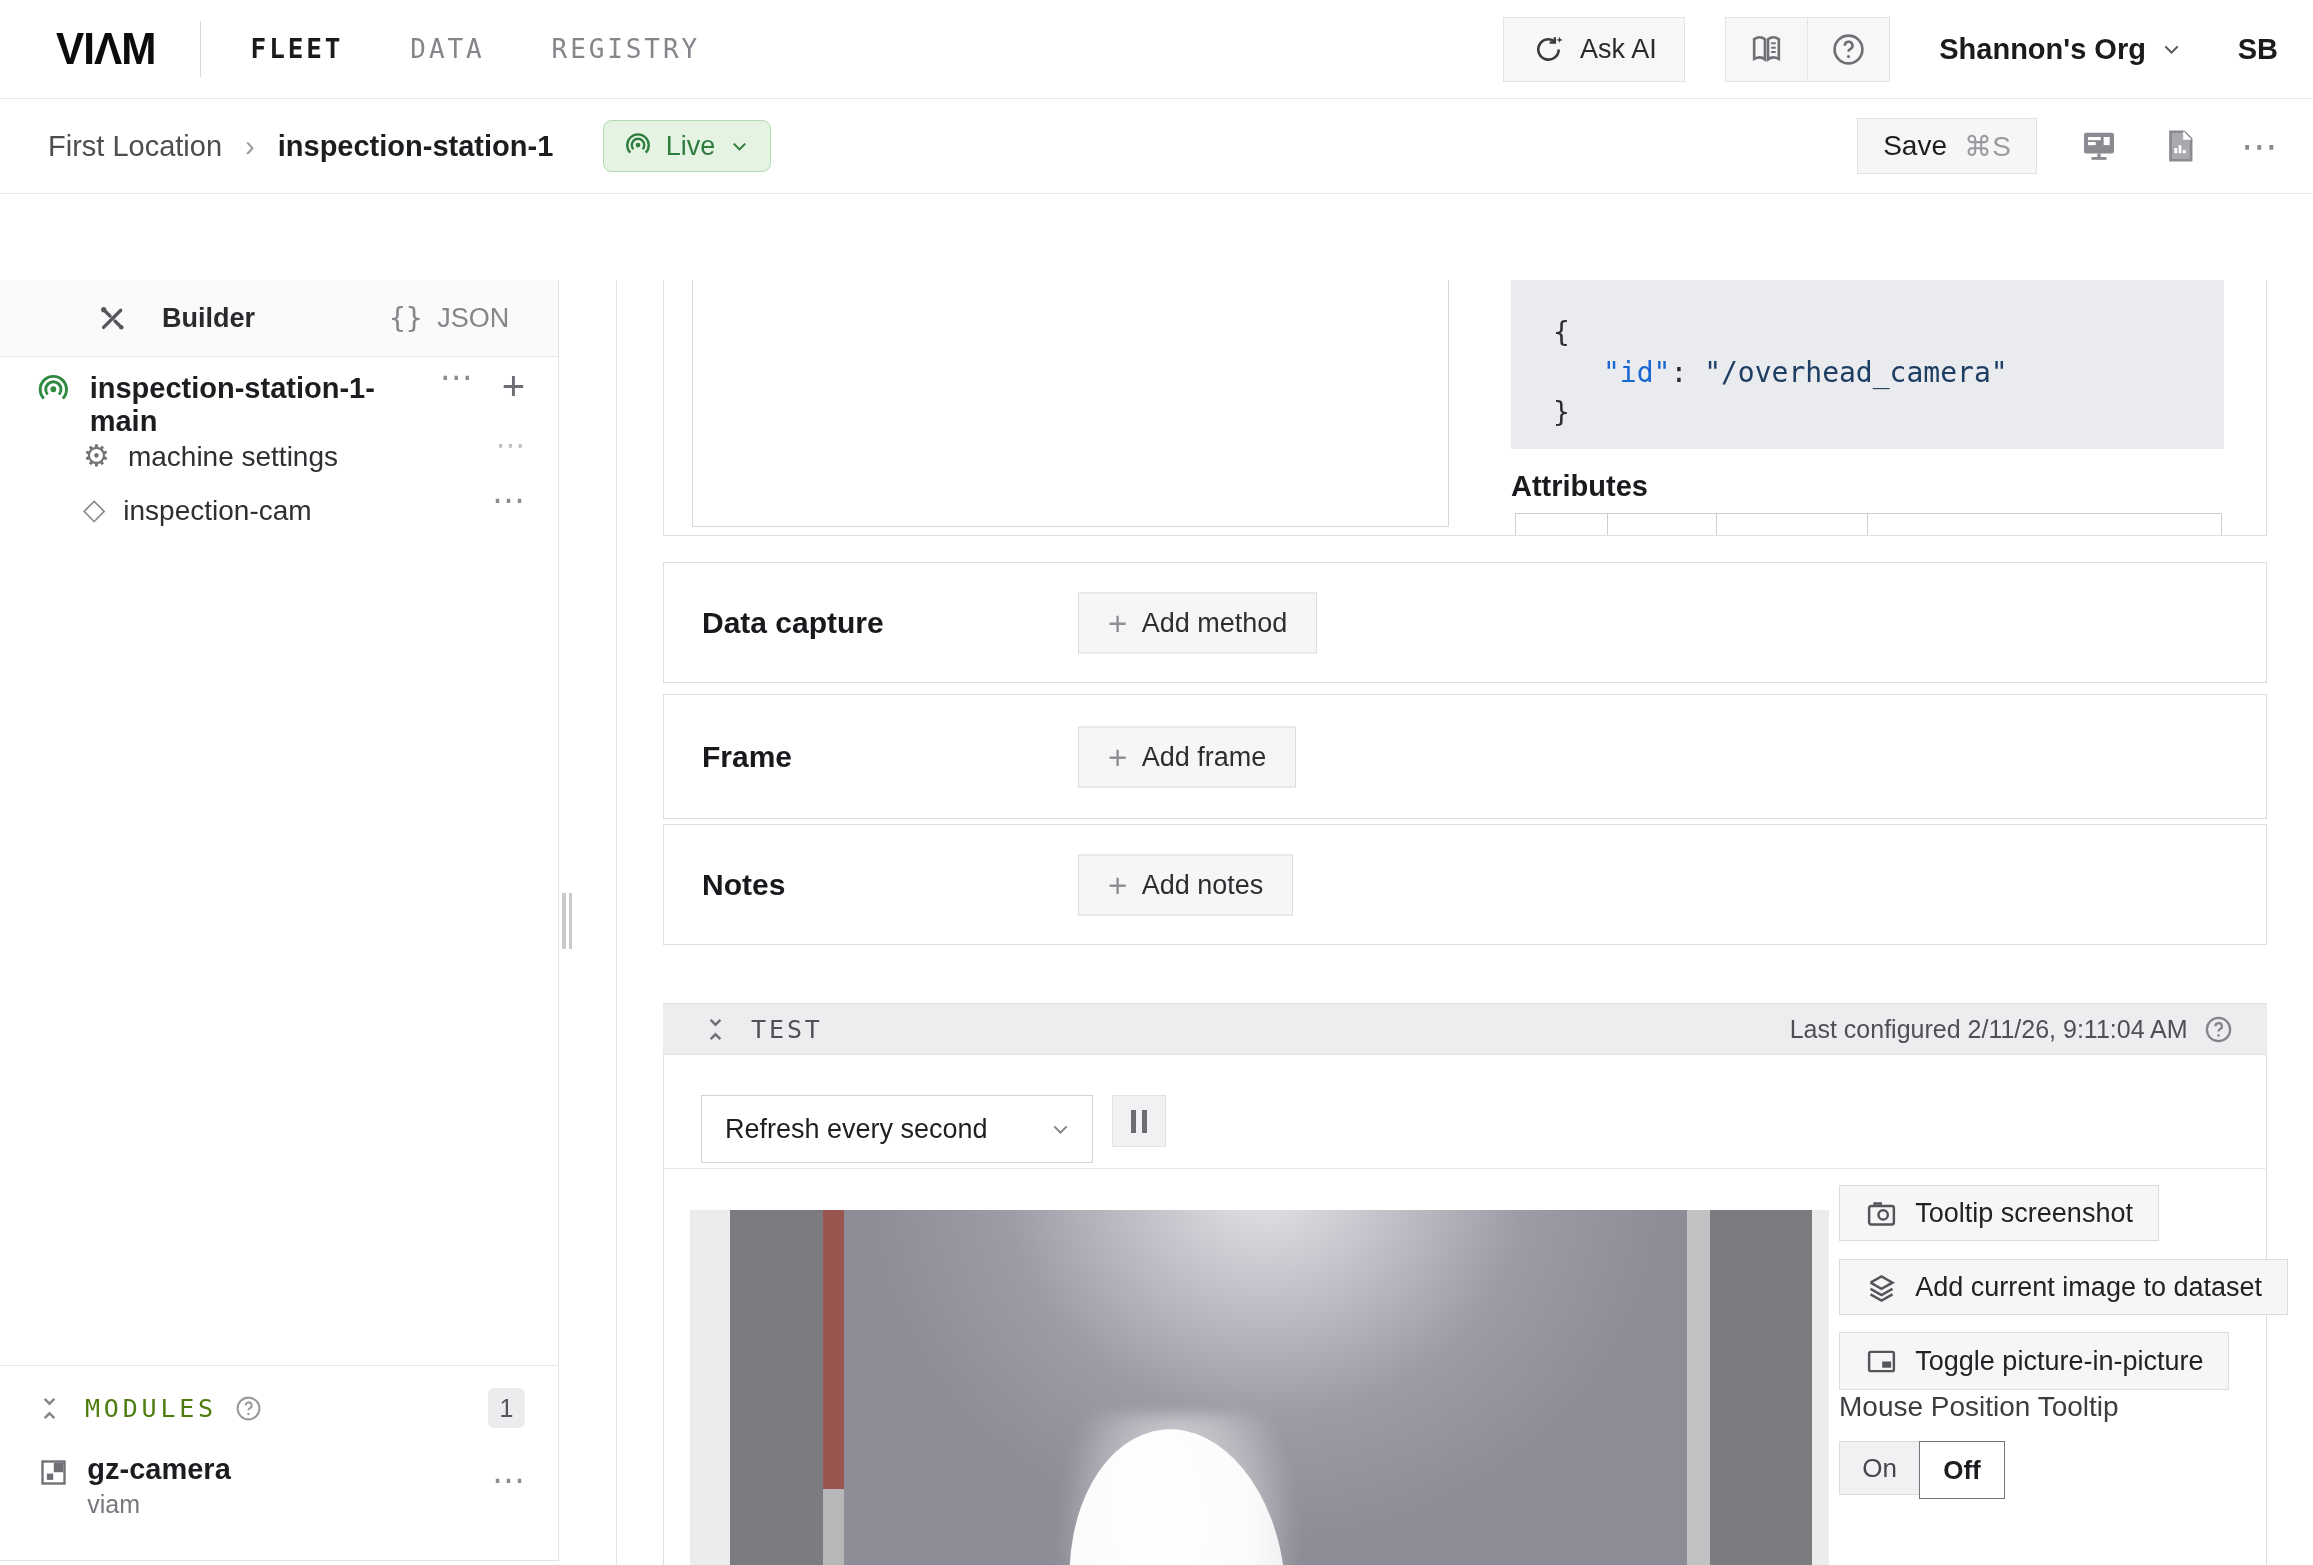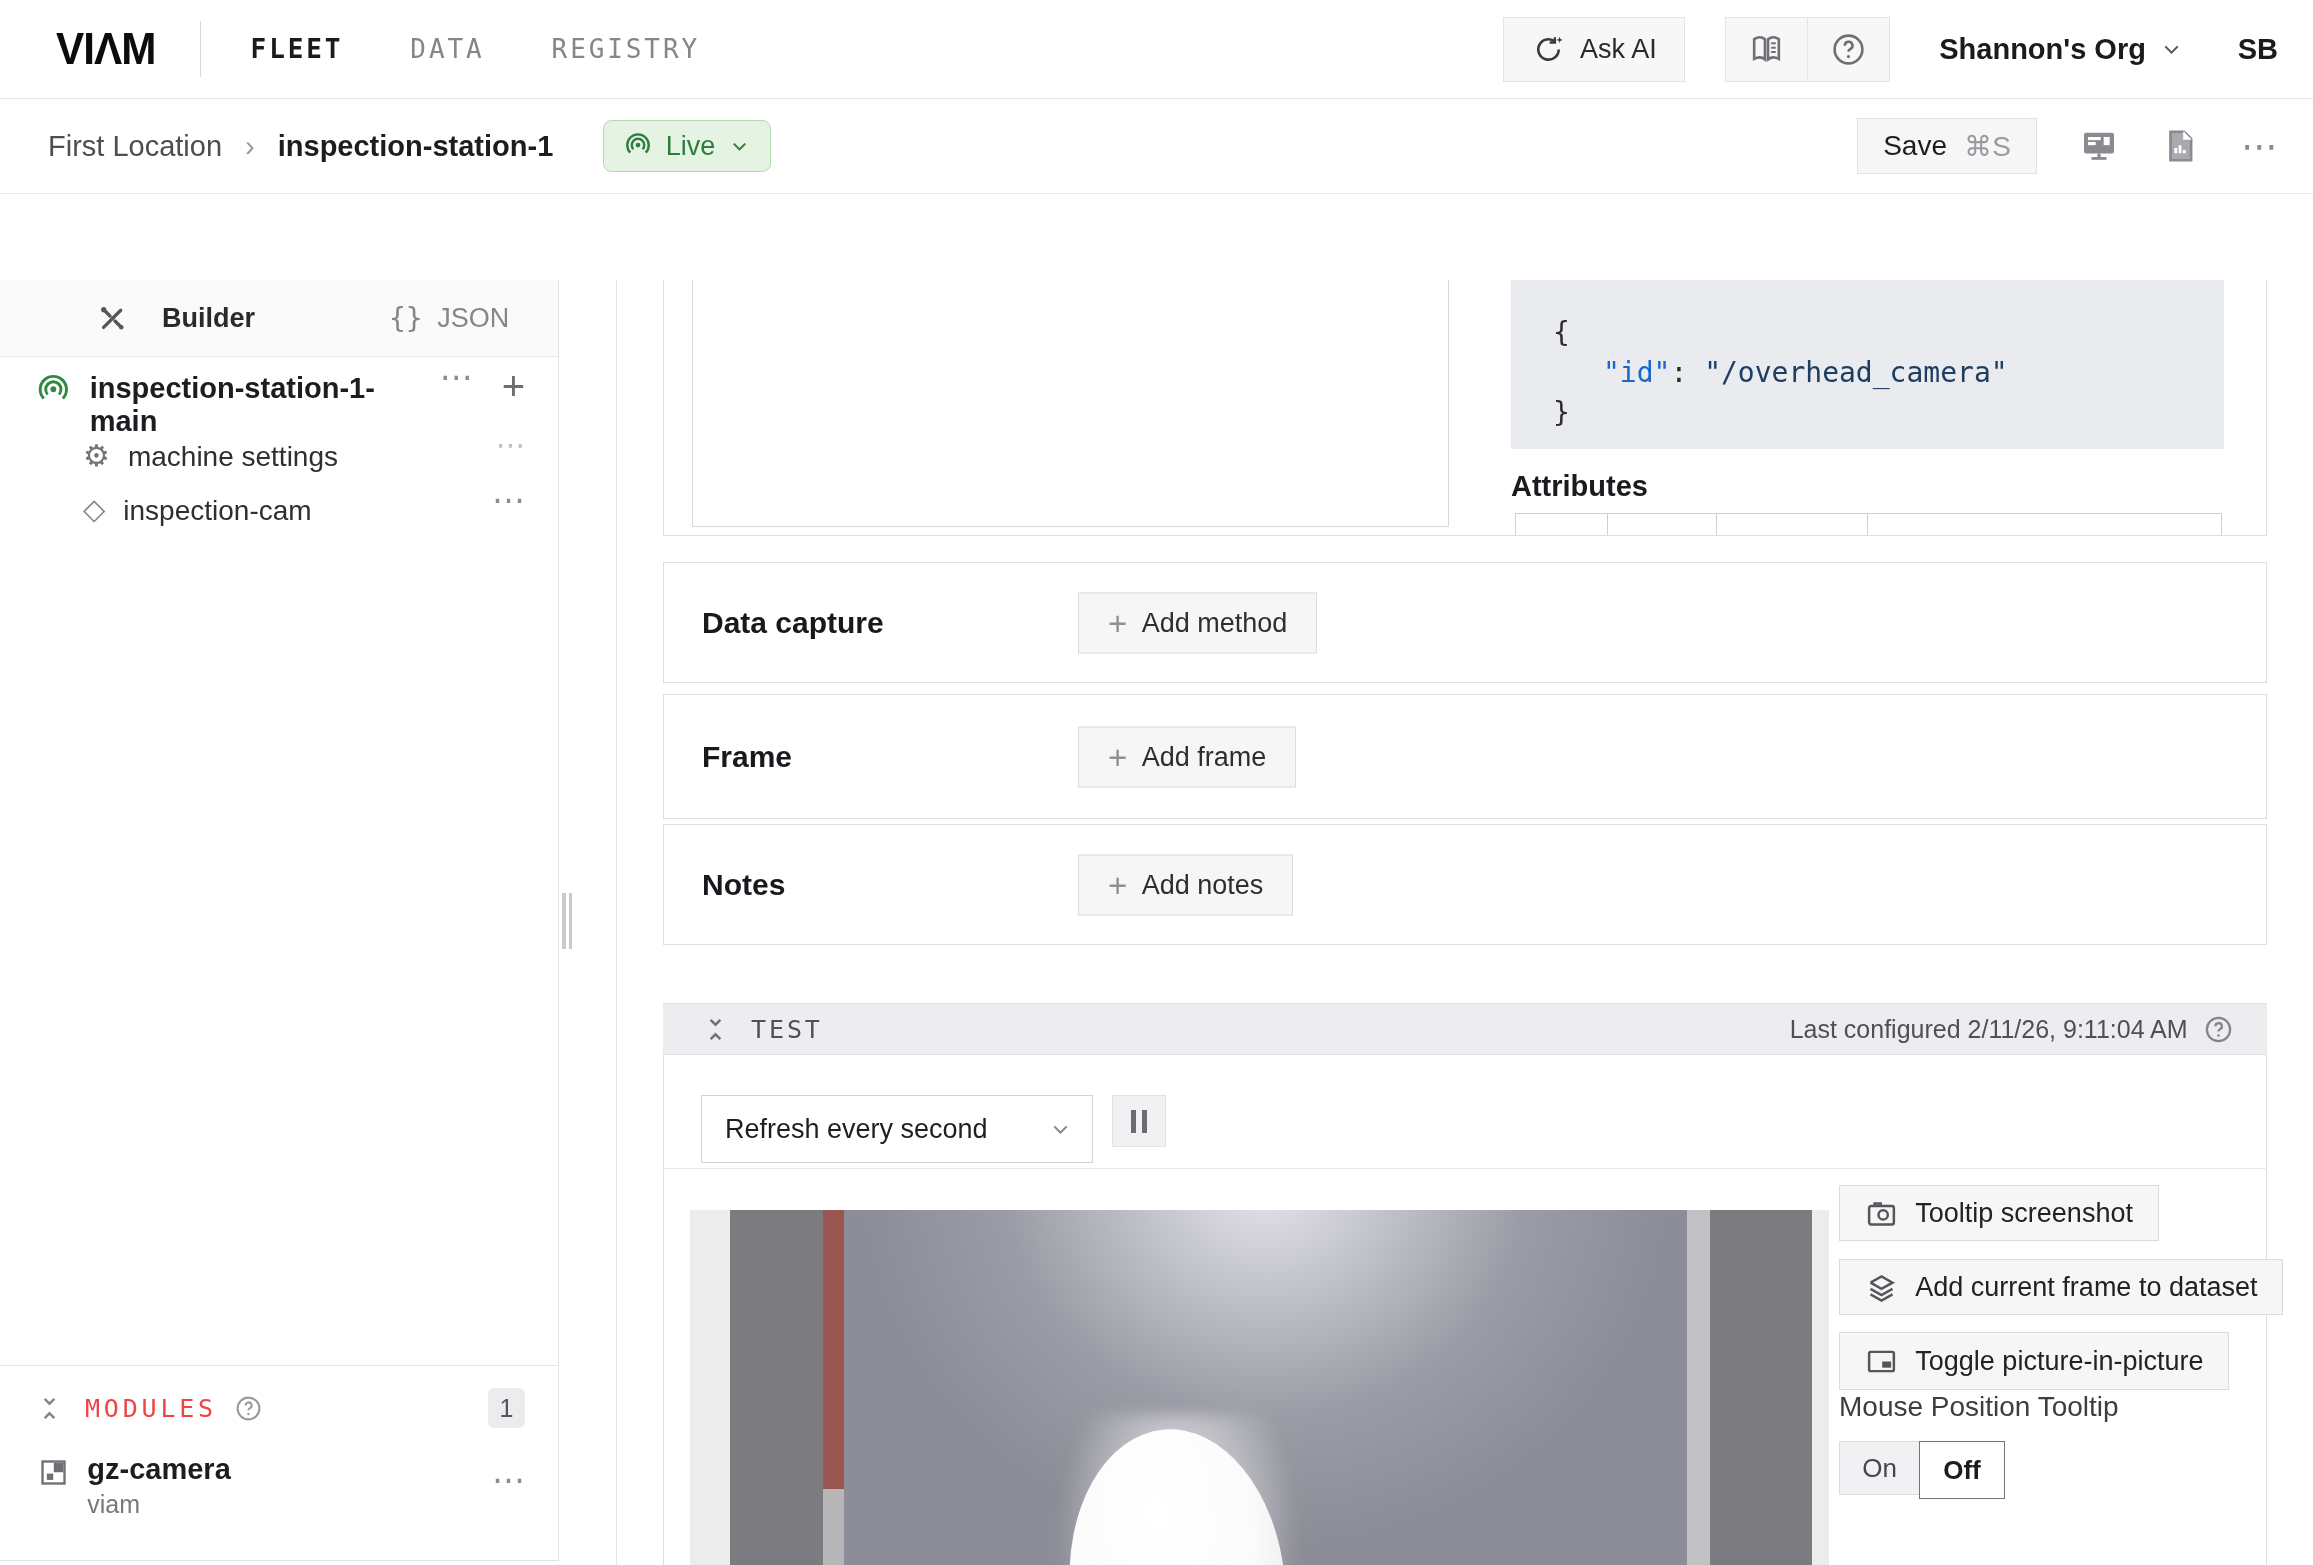--- a/index.html
+++ b/index.html
@@ -50,21 +50,21 @@
   .json-braces{font-size:28px;color:#85858b;}
   .tree-row{position:absolute;left:0;width:100%;display:flex;align-items:flex-start;box-sizing:border-box;cursor:pointer;}
   .tree-root-label{font-size:29px;font-weight:700;color:#1d1d21;margin-left:18px;}
   .tree-child-label{font-size:28px;color:#2e2e33;margin-left:18px;}
   .row-dots{font-size:33px;color:#8b8b91;line-height:9.6px;cursor:pointer;}
   .row-dots.light{color:#bdbdc3;font-size:29px;}
   .row-plus{font-size:40px;font-weight:300;color:#6d6d73;line-height:29px;cursor:pointer;}
   .glyph-icon{line-height:1;}
   .modules-sep{position:absolute;left:0;top:1085px;width:100%;border-top:1px solid #e7e7e9;}
   .modules-head{position:absolute;left:0;top:1101px;width:100%;height:54px;display:flex;align-items:center;box-sizing:border-box;padding:0 33px 0 35px;}
-  .modules-title{font-size:25px;letter-spacing:3.8px;color:#ef4444;margin-left:21px;}
+  .modules-title{font-size:25px;letter-spacing:3.8px;color:#4d7c0f;margin-left:21px;}
   .count-badge{margin-left:auto;min-width:37px;height:40px;background:#ececee;border-radius:5.8px;display:flex;align-items:center;justify-content:center;font-size:25px;color:#55555b;}
   .module-item{position:absolute;left:0;top:1170px;width:100%;box-sizing:border-box;padding:0 33px 0 37px;display:flex;}
   .module-name{font-size:29px;font-weight:700;color:#1d1d21;line-height:38px;}
   .module-pub{font-size:25px;color:#77777d;line-height:33px;}
   .drag-bar{width:3.8px;height:56px;background:#c9c9ce;}
 
   .vdivider{left:616px;top:280px;width:1px;height:1286px;background:#e4e4e7;}
 
   
   .card{box-sizing:border-box;background:#fff;border:1px solid #dfdfe2;}
@@ -371,21 +371,21 @@
       <circle cx="13.2" cy="13" r="3.4"></circle>
     </svg>
     <span>Tooltip screenshot</span>
   </div>
   <div class="side-btn" style="top:1259px;">
     <svg width="33" height="33" viewBox="0 0 24 24" fill="none" stroke="currentColor" stroke-width="1.8">
       <polyline points="4 8.5 12 4 20 8.5 12 13 4 8.5"></polyline>
       <polyline points="4 13 12 17.5 20 13"></polyline>
       <polyline points="4 17 12 21.5 20 17"></polyline>
     </svg>
-    <span>Add current frame to dataset</span>
+    <span>Add current image to dataset</span>
   </div>
   <div class="side-btn" style="top:1332px;height:58px;">
     <svg width="33" height="33" viewBox="0 0 24 24" fill="none" stroke="currentColor" stroke-width="1.8">
       <rect x="3" y="5" width="18" height="14" rx="1.2"></rect>
       <rect x="12.5" y="12" width="6.5" height="4.5" fill="currentColor" stroke="none"></rect>
     </svg>
     <span>Toggle picture-in-picture</span>
   </div>
   <div class="abs tooltip-label">Mouse Position Tooltip</div>
   <div class="abs onoff">

